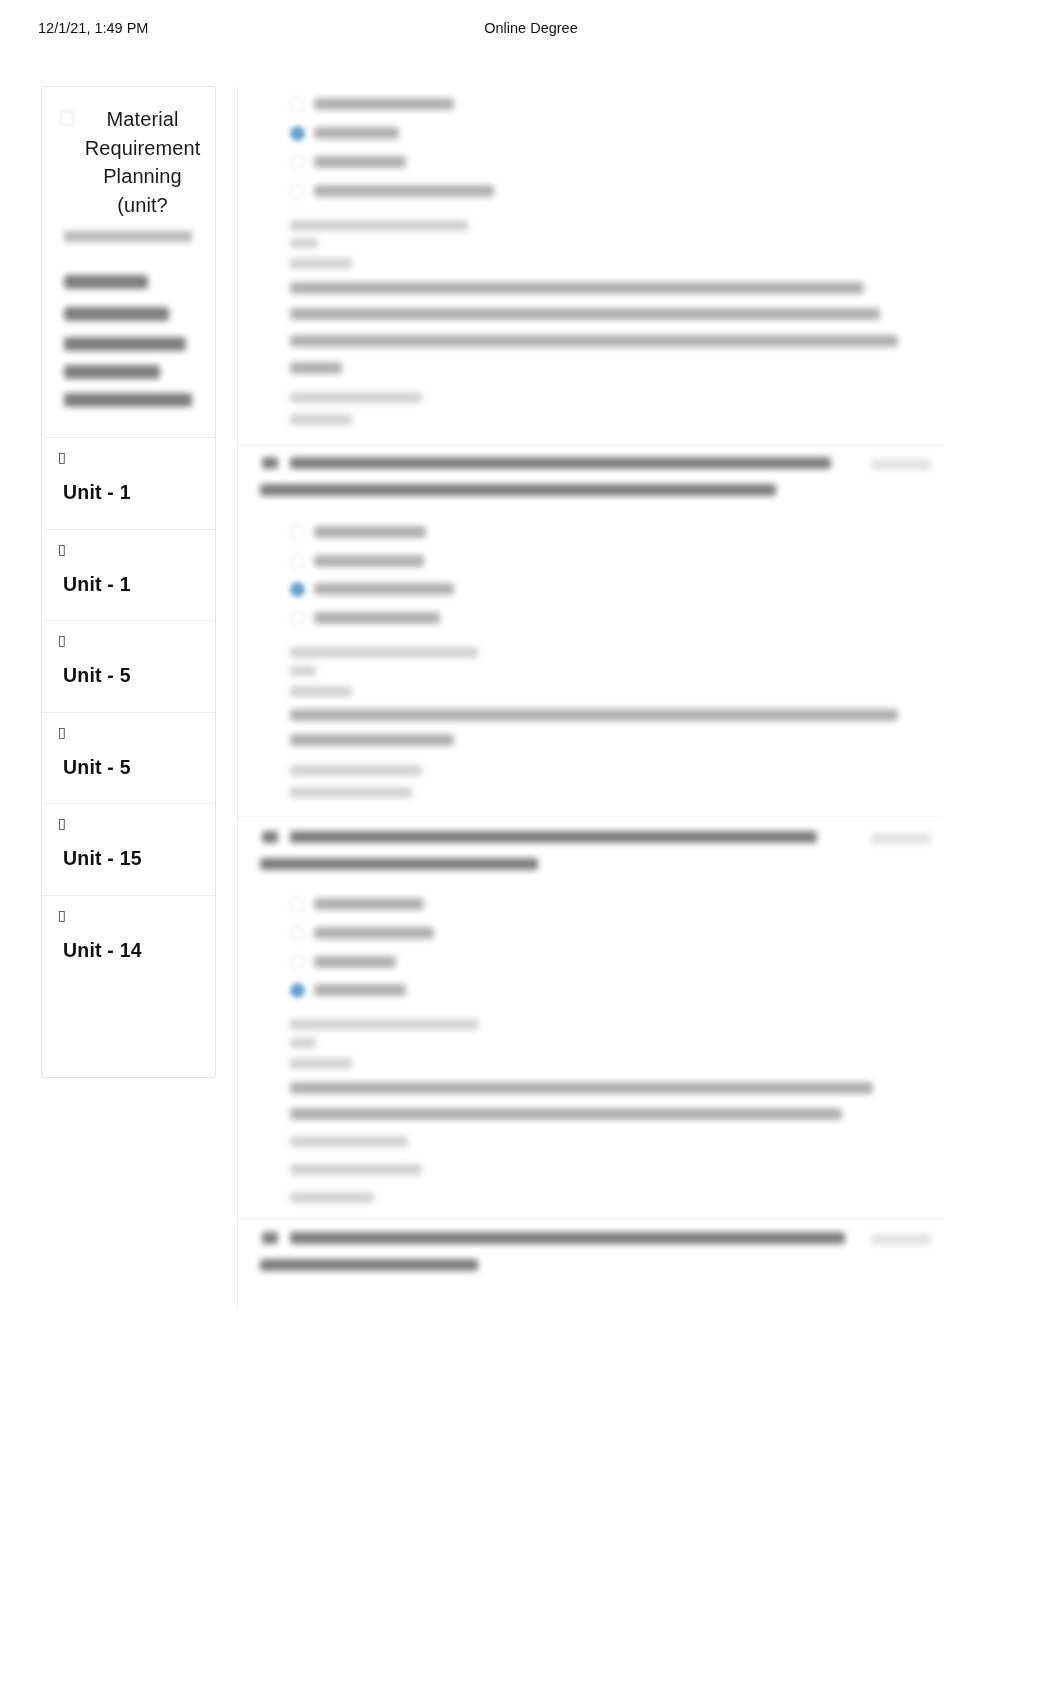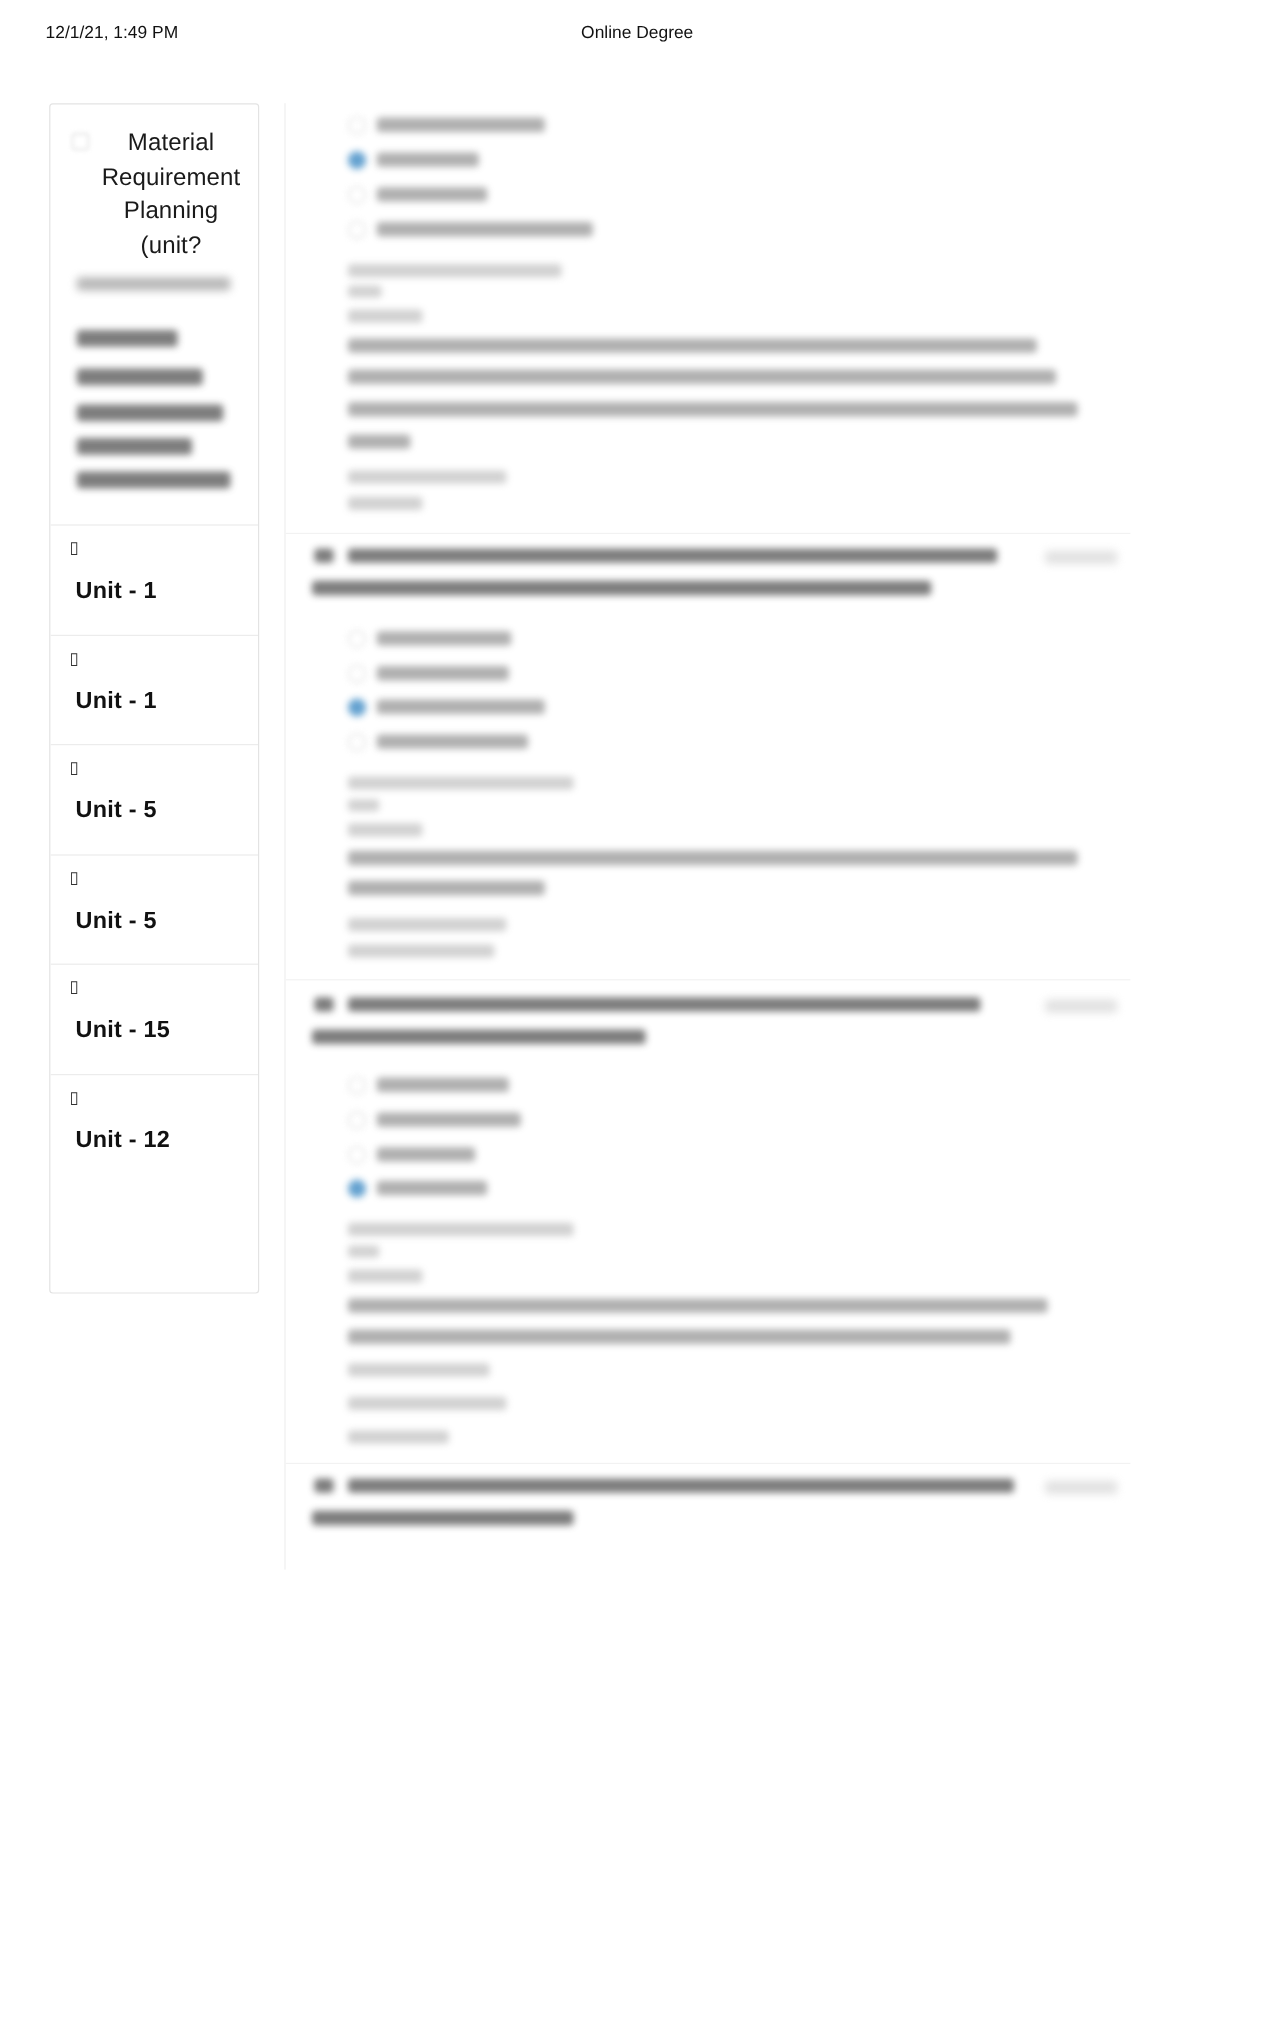--- a/index.html
+++ b/index.html
@@ -134,21 +134,21 @@
       <span class="u-label">Unit - 5</span>
     </div>
 
     <div class="unit-item">
       <span class="u-icon">▯</span>
       <span class="u-label">Unit - 15</span>
     </div>
 
     <div class="unit-item">
       <span class="u-icon">▯</span>
-      <span class="u-label">Unit - 12</span>
+      <span class="u-label">Unit - 14</span>
     </div>
 
   </div>
 </div>
 
 <div class="content">
   <div class="content-inner">
 
     <div>
       <span class="radio" style="left:52px;top:11px;"></span>

